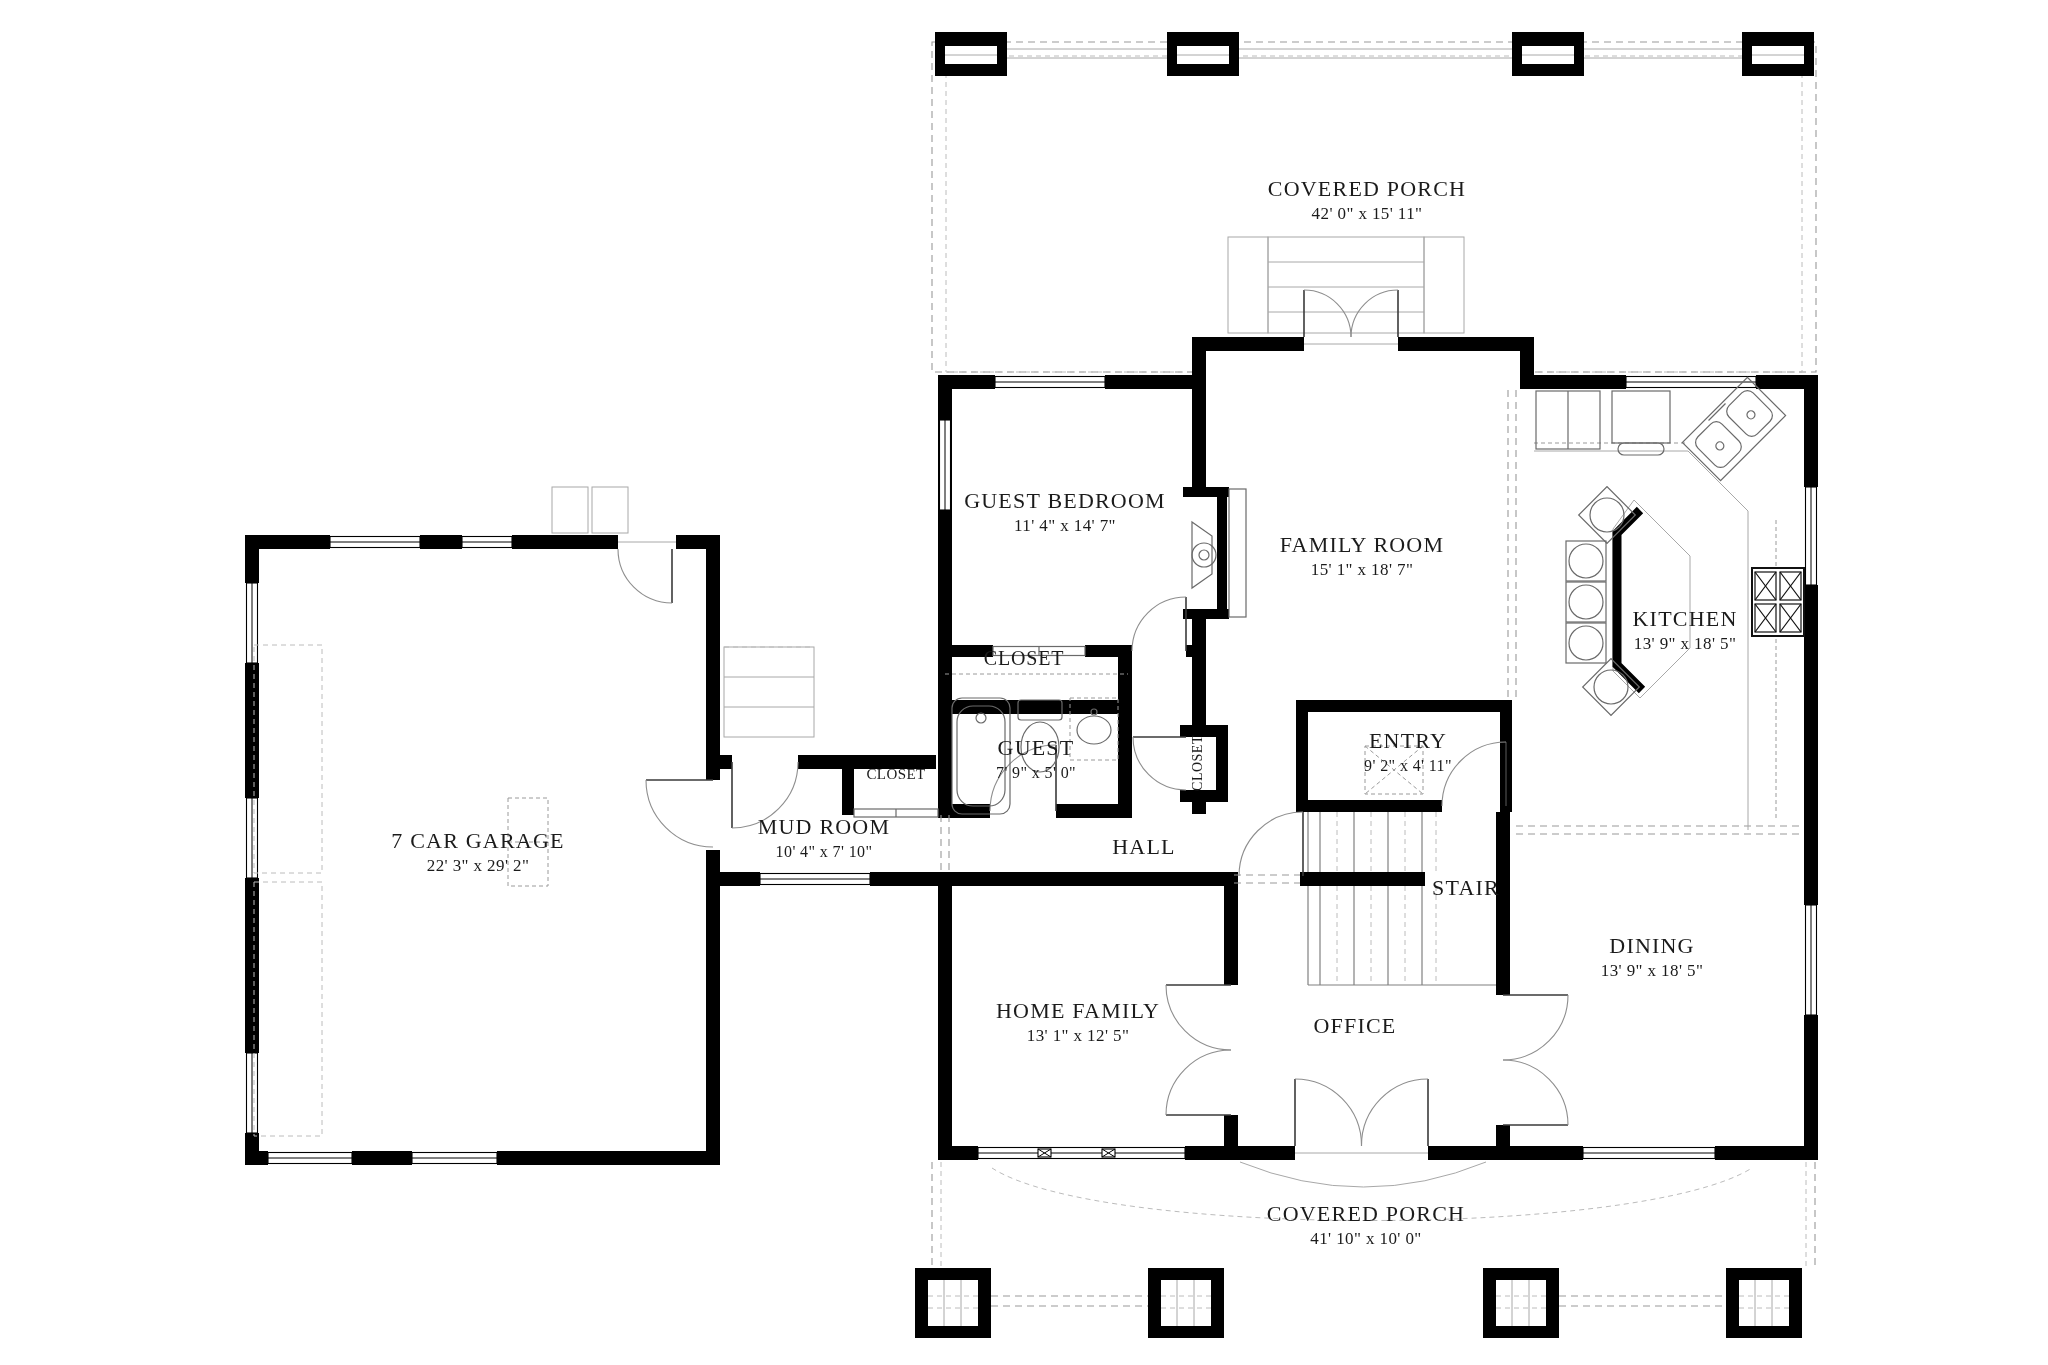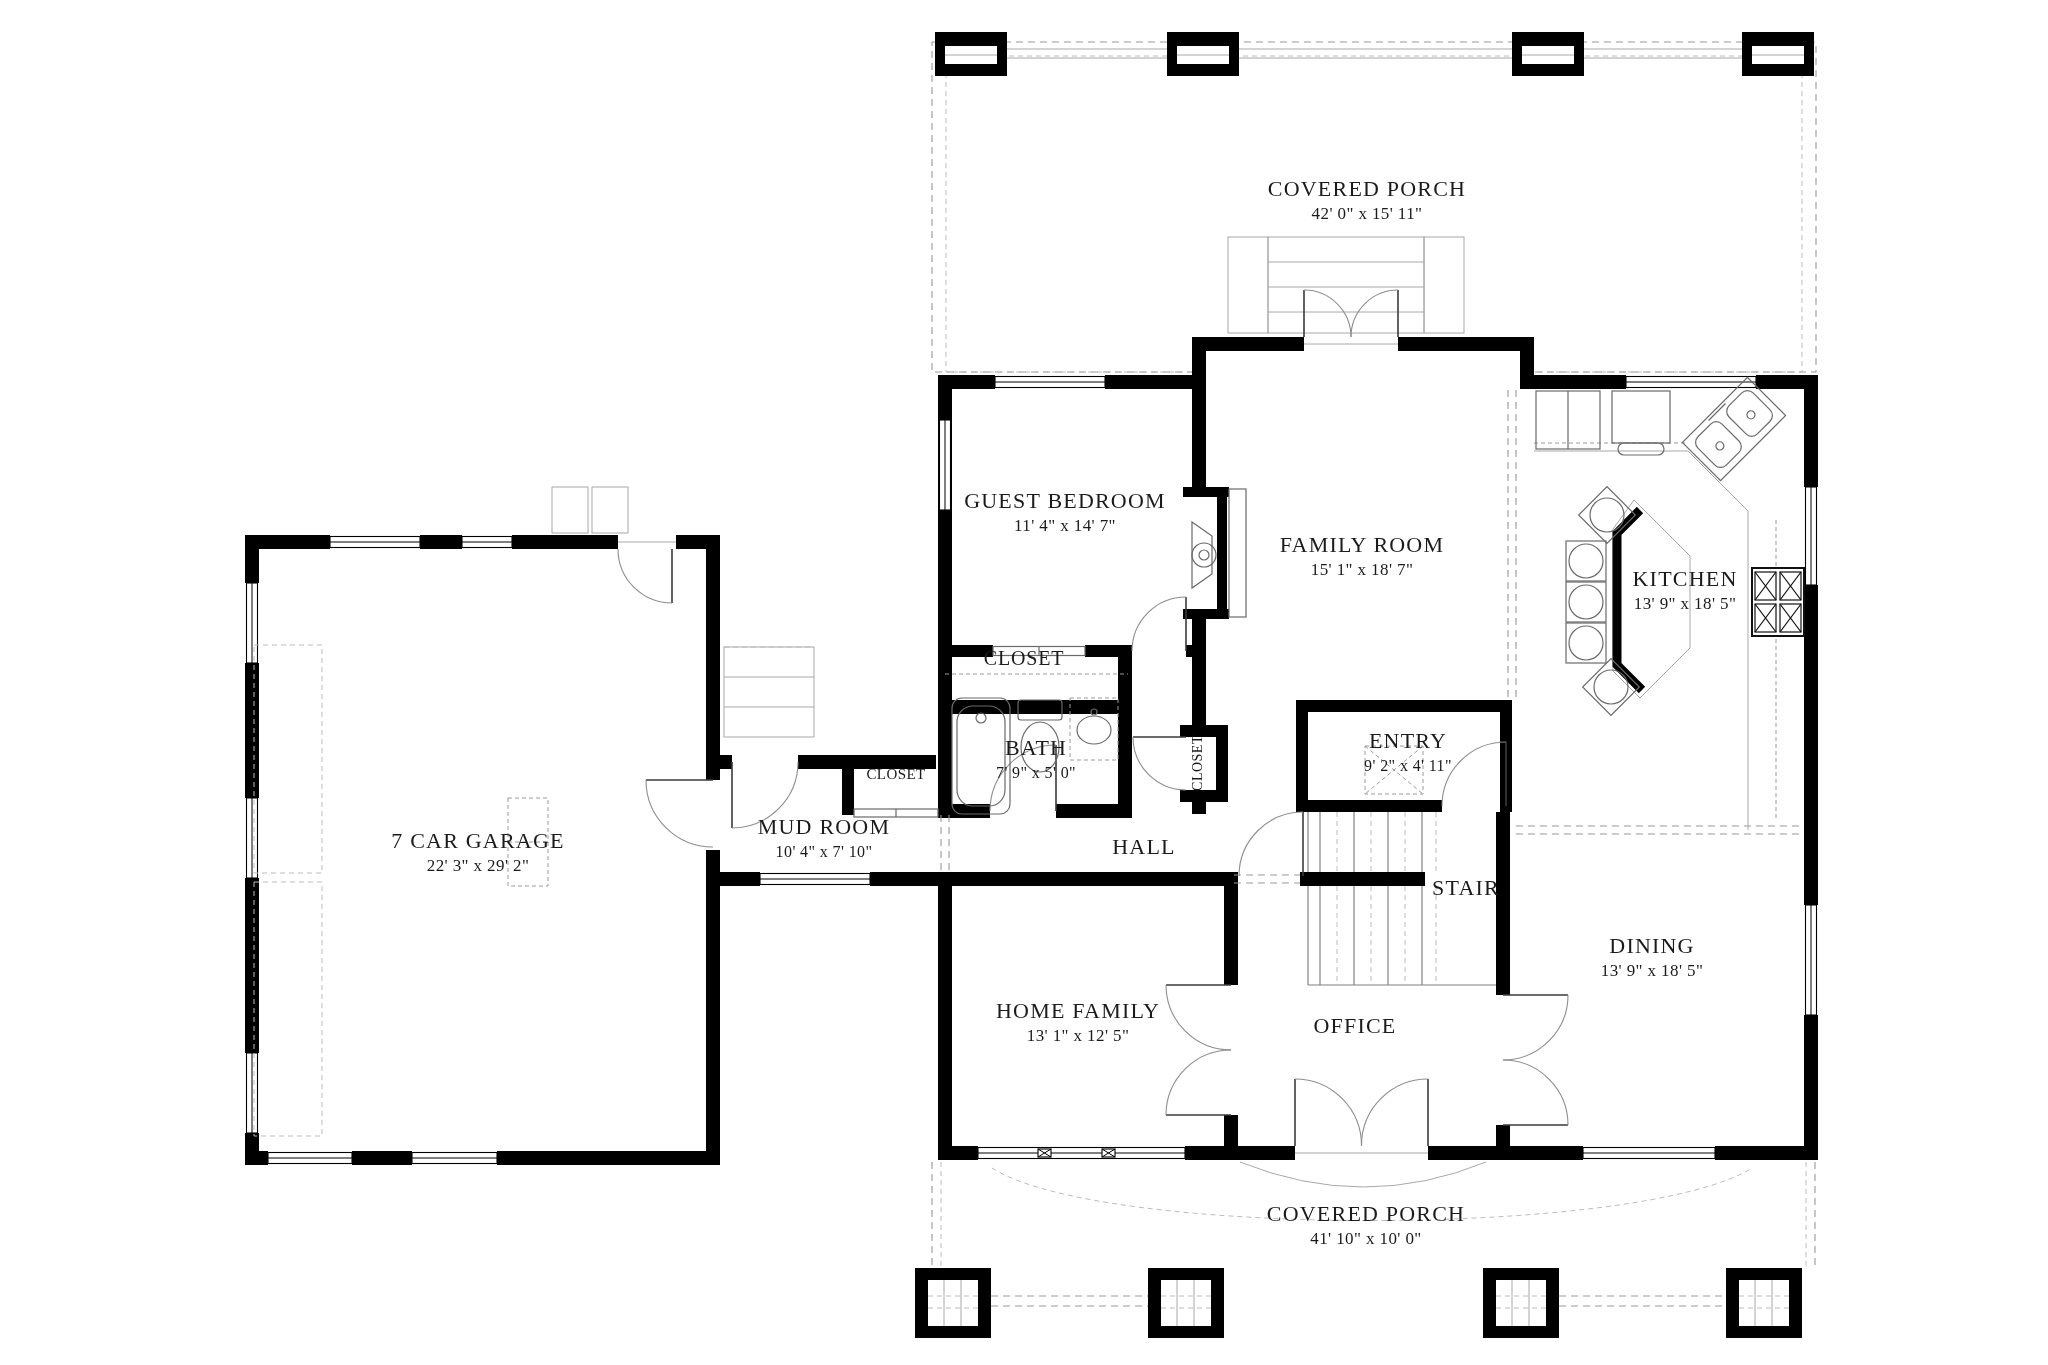--- a/index.html
+++ b/index.html
@@ -479,29 +479,29 @@
   <span class="dm">42' 0" x 15' 11"</span>
 </div>
 <div class="lbl" style="left:1065px;top:489px">
   <span class="nm">GUEST BEDROOM</span>
   <span class="dm">11' 4" x 14' 7"</span>
 </div>
 <div class="lbl" style="left:1362px;top:533px">
   <span class="nm">FAMILY ROOM</span>
   <span class="dm">15' 1" x 18' 7"</span>
 </div>
-<div class="lbl" style="left:1685px;top:567px">
+<div class="lbl" style="left:1685px;top:607px">
   <span class="nm">KITCHEN</span>
   <span class="dm">13' 9" x 18' 5"</span>
 </div>
 <div class="lbl mid" style="left:1024px;top:646px">
   <span class="nm">CLOSET</span>
 </div>
 <div class="lbl" style="left:1036px;top:736px">
-  <span class="nm">BATH</span>
+  <span class="nm">GUEST</span>
   <span class="dm" style="font-size:16px">7' 9" x 5' 0"</span>
 </div>
 <div class="lbl vert" style="left:1198px;top:763px">
   <span class="nm">CLOSET</span>
 </div>
 <div class="lbl" style="left:1408px;top:729px">
   <span class="nm">ENTRY</span>
   <span class="dm" style="font-size:16px">9' 2" x 4' 11"</span>
 </div>
 <div class="lbl" style="left:824px;top:815px">

